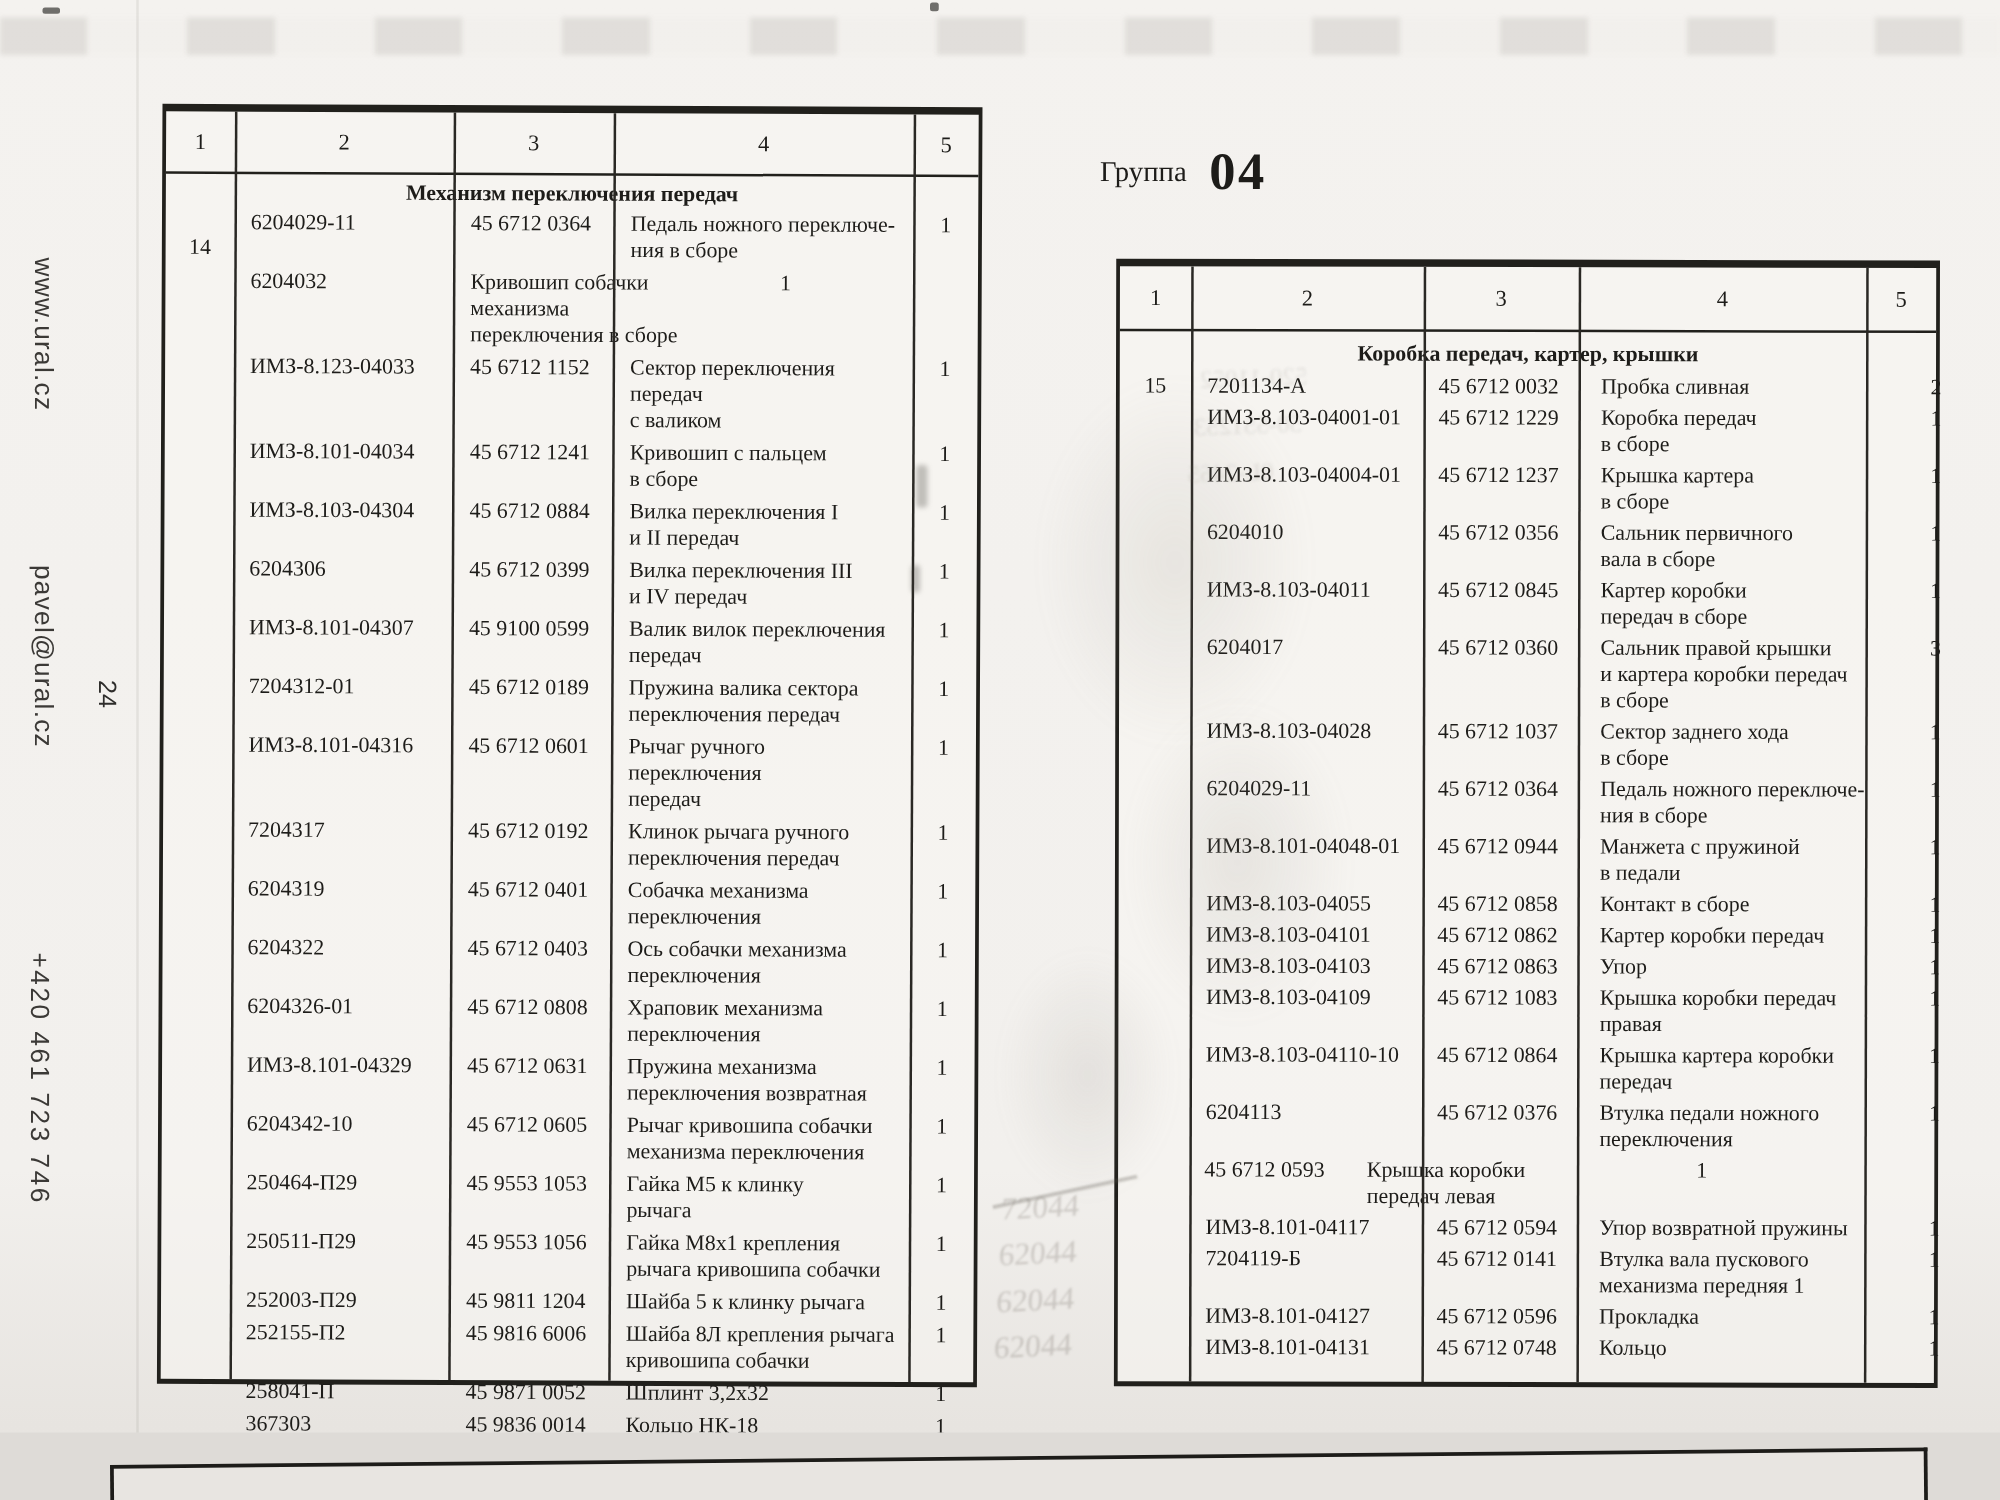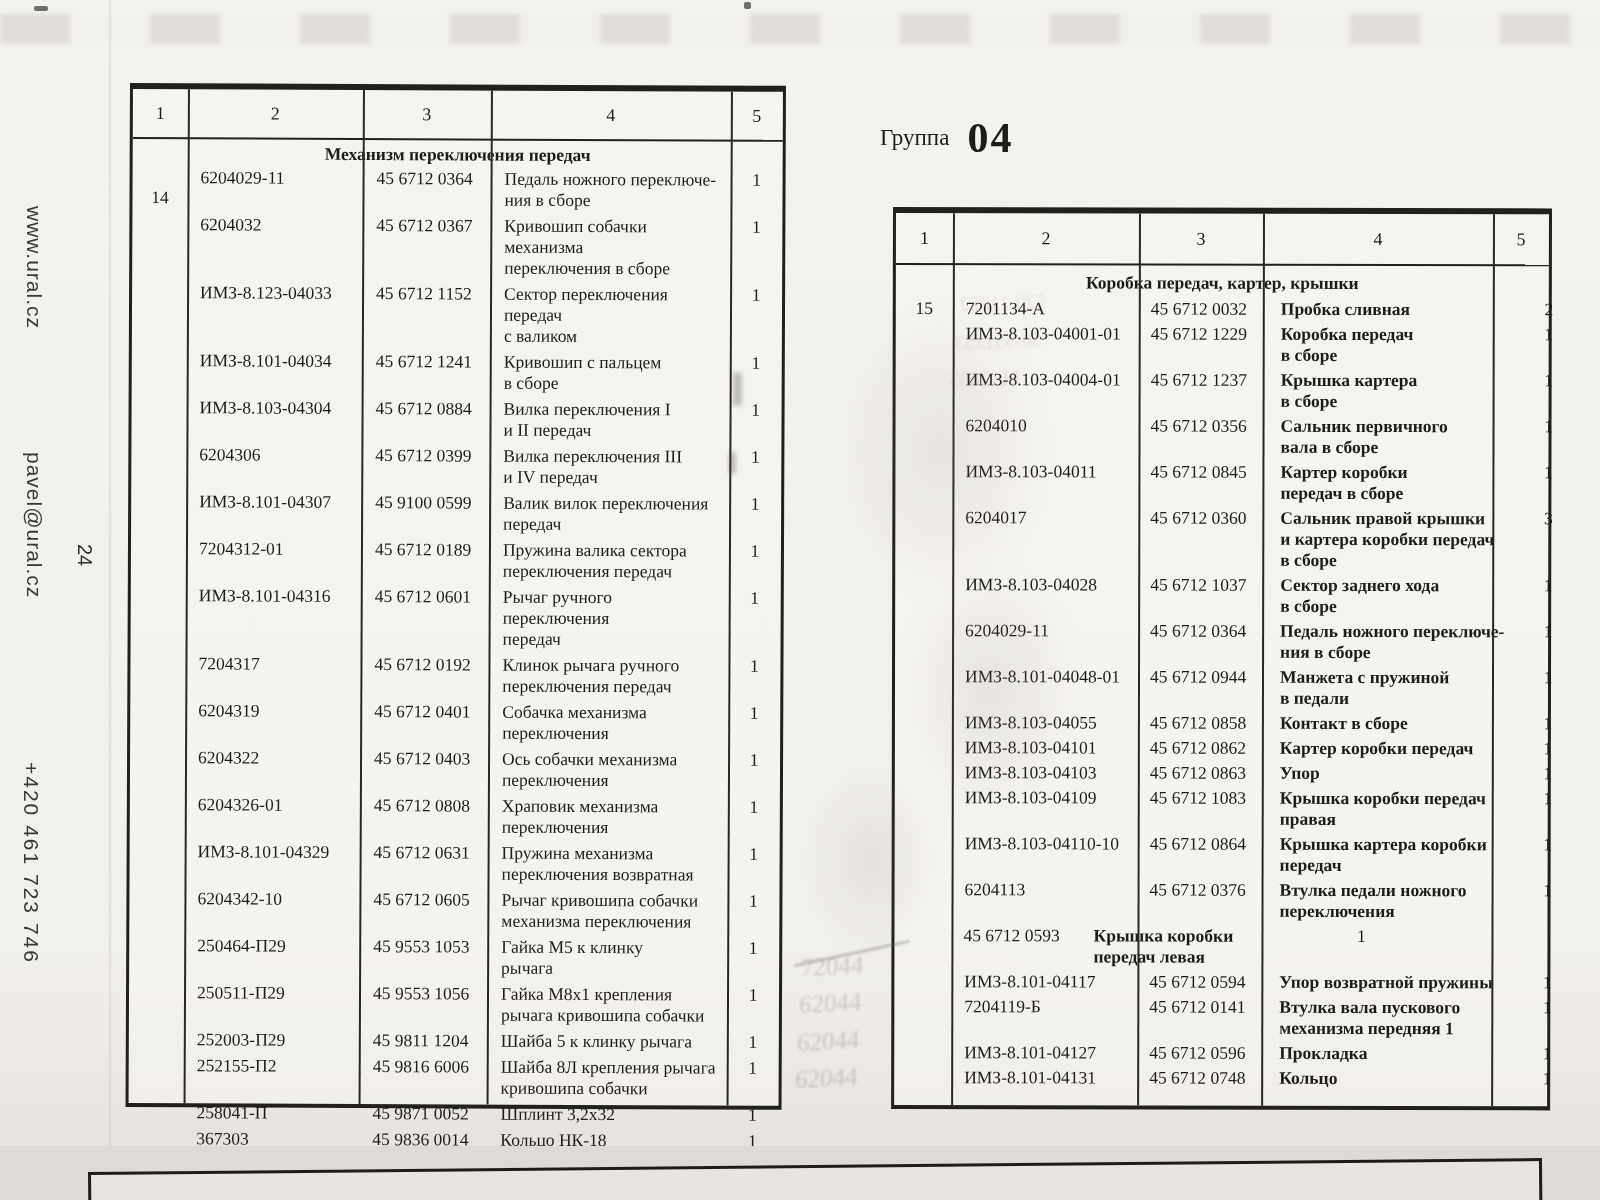--- a/index.html
+++ b/index.html
@@ -45,21 +45,21 @@
   
   .tbl-left .c-num{width:55px;margin-top:20px;}
   .tbl-left .c-part{width:175px;padding-left:13px;}
   .tbl-left .c-code{width:128px;padding-left:14px;}
   .tbl-left .c-desc{width:240px;padding-left:14px;padding-right:6px;}
   .tbl-left .c-qty{width:52px;}
   
   .tbl-right .c-num{width:57px;}
   .tbl-right .c-part{width:186px;padding-left:13px;}
   .tbl-right .c-code{width:128px;padding-left:12px;}
-  .tbl-right .c-desc{width:254px;padding-left:14px;padding-right:4px;font-weight:bold;}
+  .tbl-right .c-desc{width:254px;padding-left:14px;padding-right:4px;}
   .tbl-right .c-qty{width:56px;}
 
   
   .ghost-nums{position:absolute;left:798px;top:948px;font-size:25px;line-height:37px;
     color:rgba(100,94,84,.26);filter:blur(1px);transform:rotate(-3deg) skewX(-6deg);}
   .ghost-mirror{position:absolute;font-size:20px;color:rgba(120,114,104,.16);
     filter:blur(1.2px);transform:scaleX(-1) rotate(2deg);white-space:nowrap;}
   .gm1{left:960px;top:292px;}
   .gm2{left:955px;top:330px;}
   .gm3{left:950px;top:368px;}
@@ -114,21 +114,20 @@
           <div class="cell c-part">6204029-11</div>
           <div class="cell c-code">45 6712 0364</div>
           <div class="cell c-desc">Педаль ножного переключе-
 ния в сборе</div>
           <div class="cell c-qty">1</div>
         </div>
 
         <div class="row">
           <div class="cell c-num"></div>
           <div class="cell c-part">6204032</div>
-          <div class="cell c-code">45 6712 0367</div>
           <div class="cell c-desc">Кривошип собачки механизма
 переключения в сборе</div>
           <div class="cell c-qty">1</div>
         </div>
 
         <div class="row">
           <div class="cell c-num"></div>
           <div class="cell c-part">ИМЗ-8.123-04033</div>
           <div class="cell c-code">45 6712 1152</div>
           <div class="cell c-desc">Сектор переключения передач

